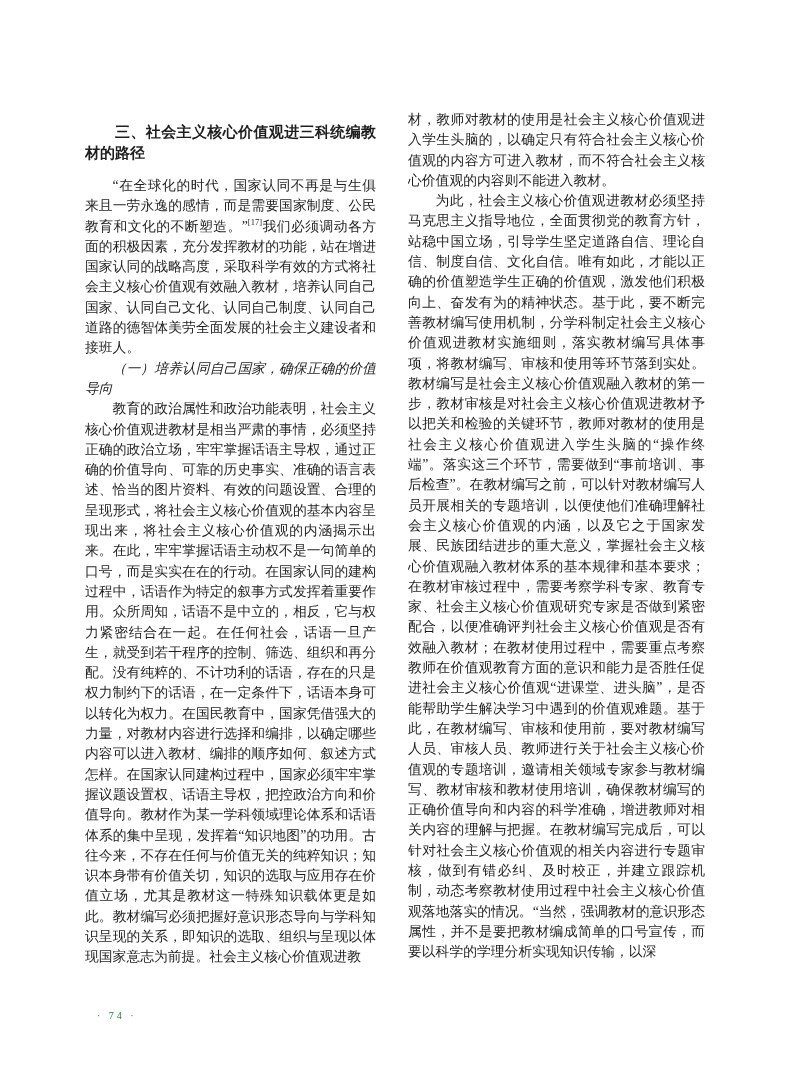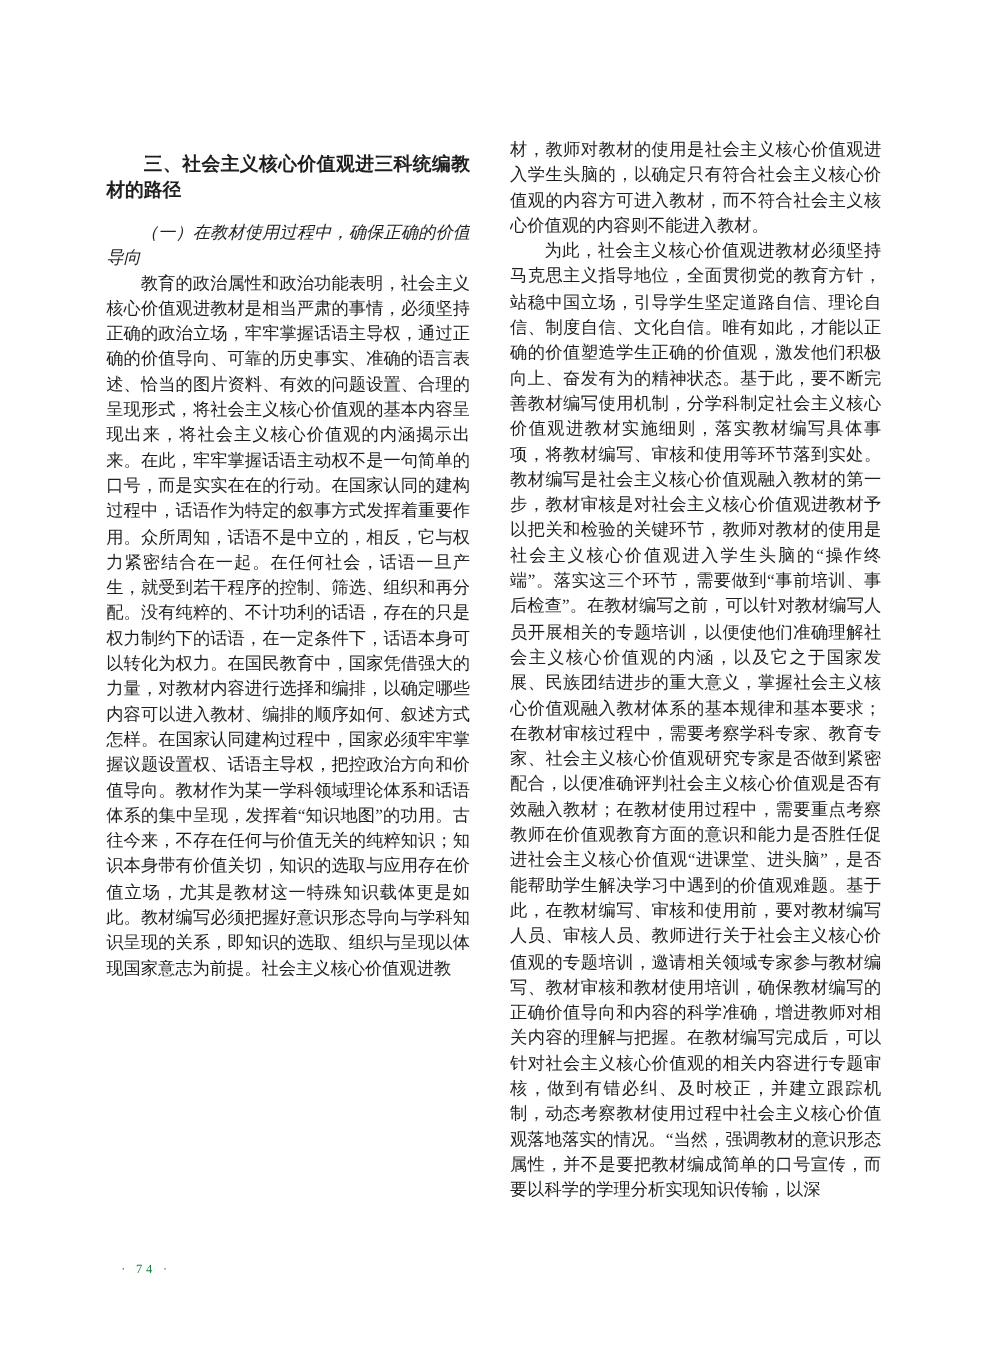--- a/index.html
+++ b/index.html
@@ -60,22 +60,23 @@
 </style>
 </head>
 <body>
 
 <div class="page">
   <div class="content">
 
     <div class="col col-left">
       <h2 class="heading">三、社会主义核心价值观进三科统编教材的路径</h2>
 
+      <p class="para"><span>“在全球化的时代，国家认同不再是与生俱来且一劳永逸的感情，而是需要国家制度、公民教育和文化的不断塑造。”</span><sup class="footnote-ref">[17]</sup><span>我们必须调动各方面的积极因素，充分发挥教材的功能，站在增进国家认同的战略高度，采取科学有效的方式将社会主义核心价值观有效融入教材，培养认同自己国家、认同自己文化、认同自己制度、认同自己道路的德智体美劳全面发展的社会主义建设者和接班人。</span></p>
 
-      <p class="para subheading">（一）在教材使用过程中，确保正确的价值导向</p>
+      <p class="para subheading">（一）培养认同自己国家，确保正确的价值导向</p>
 
       <p class="para">教育的政治属性和政治功能表明，社会主义核心价值观进教材是相当严肃的事情，必须坚持正确的政治立场，牢牢掌握话语主导权，通过正确的价值导向、可靠的历史事实、准确的语言表述、恰当的图片资料、有效的问题设置、合理的呈现形式，将社会主义核心价值观的基本内容呈现出来，将社会主义核心价值观的内涵揭示出来。在此，牢牢掌握话语主动权不是一句简单的口号，而是实实在在的行动。在国家认同的建构过程中，话语作为特定的叙事方式发挥着重要作用。众所周知，话语不是中立的，相反，它与权力紧密结合在一起。在任何社会，话语一旦产生，就受到若干程序的控制、筛选、组织和再分配。没有纯粹的、不计功利的话语，存在的只是权力制约下的话语，在一定条件下，话语本身可以转化为权力。在国民教育中，国家凭借强大的力量，对教材内容进行选择和编排，以确定哪些内容可以进入教材、编排的顺序如何、叙述方式怎样。在国家认同建构过程中，国家必须牢牢掌握议题设置权、话语主导权，把控政治方向和价值导向。教材作为某一学科领域理论体系和话语体系的集中呈现，发挥着“知识地图”的功用。古往今来，不存在任何与价值无关的纯粹知识；知识本身带有价值关切，知识的选取与应用存在价值立场，尤其是教材这一特殊知识载体更是如此。教材编写必须把握好意识形态导向与学科知识呈现的关系，即知识的选取、组织与呈现以体现国家意志为前提。社会主义核心价值观进教</p>
     </div>
 
     <div class="col col-right">
       <p class="para no-indent">材，教师对教材的使用是社会主义核心价值观进入学生头脑的，以确定只有符合社会主义核心价值观的内容方可进入教材，而不符合社会主义核心价值观的内容则不能进入教材。</p>
 
       <p class="para">为此，社会主义核心价值观进教材必须坚持马克思主义指导地位，全面贯彻党的教育方针，站稳中国立场，引导学生坚定道路自信、理论自信、制度自信、文化自信。唯有如此，才能以正确的价值塑造学生正确的价值观，激发他们积极向上、奋发有为的精神状态。基于此，要不断完善教材编写使用机制，分学科制定社会主义核心价值观进教材实施细则，落实教材编写具体事项，将教材编写、审核和使用等环节落到实处。教材编写是社会主义核心价值观融入教材的第一步，教材审核是对社会主义核心价值观进教材予以把关和检验的关键环节，教师对教材的使用是社会主义核心价值观进入学生头脑的“操作终端”。落实这三个环节，需要做到“事前培训、事后检查”。在教材编写之前，可以针对教材编写人员开展相关的专题培训，以便使他们准确理解社会主义核心价值观的内涵，以及它之于国家发展、民族团结进步的重大意义，掌握社会主义核心价值观融入教材体系的基本规律和基本要求；在教材审核过程中，需要考察学科专家、教育专家、社会主义核心价值观研究专家是否做到紧密配合，以便准确评判社会主义核心价值观是否有效融入教材；在教材使用过程中，需要重点考察教师在价值观教育方面的意识和能力是否胜任促进社会主义核心价值观“进课堂、进头脑”，是否能帮助学生解决学习中遇到的价值观难题。基于此，在教材编写、审核和使用前，要对教材编写人员、审核人员、教师进行关于社会主义核心价值观的专题培训，邀请相关领域专家参与教材编写、教材审核和教材使用培训，确保教材编写的正确价值导向和内容的科学准确，增进教师对相关内容的理解与把握。在教材编写完成后，可以针对社会主义核心价值观的相关内容进行专题审核，做到有错必纠、及时校正，并建立跟踪机制，动态考察教材使用过程中社会主义核心价值观落地落实的情况。“当然，强调教材的意识形态属性，并不是要把教材编成简单的口号宣传，而要以科学的学理分析实现知识传输，以深</p>
     </div>
 

